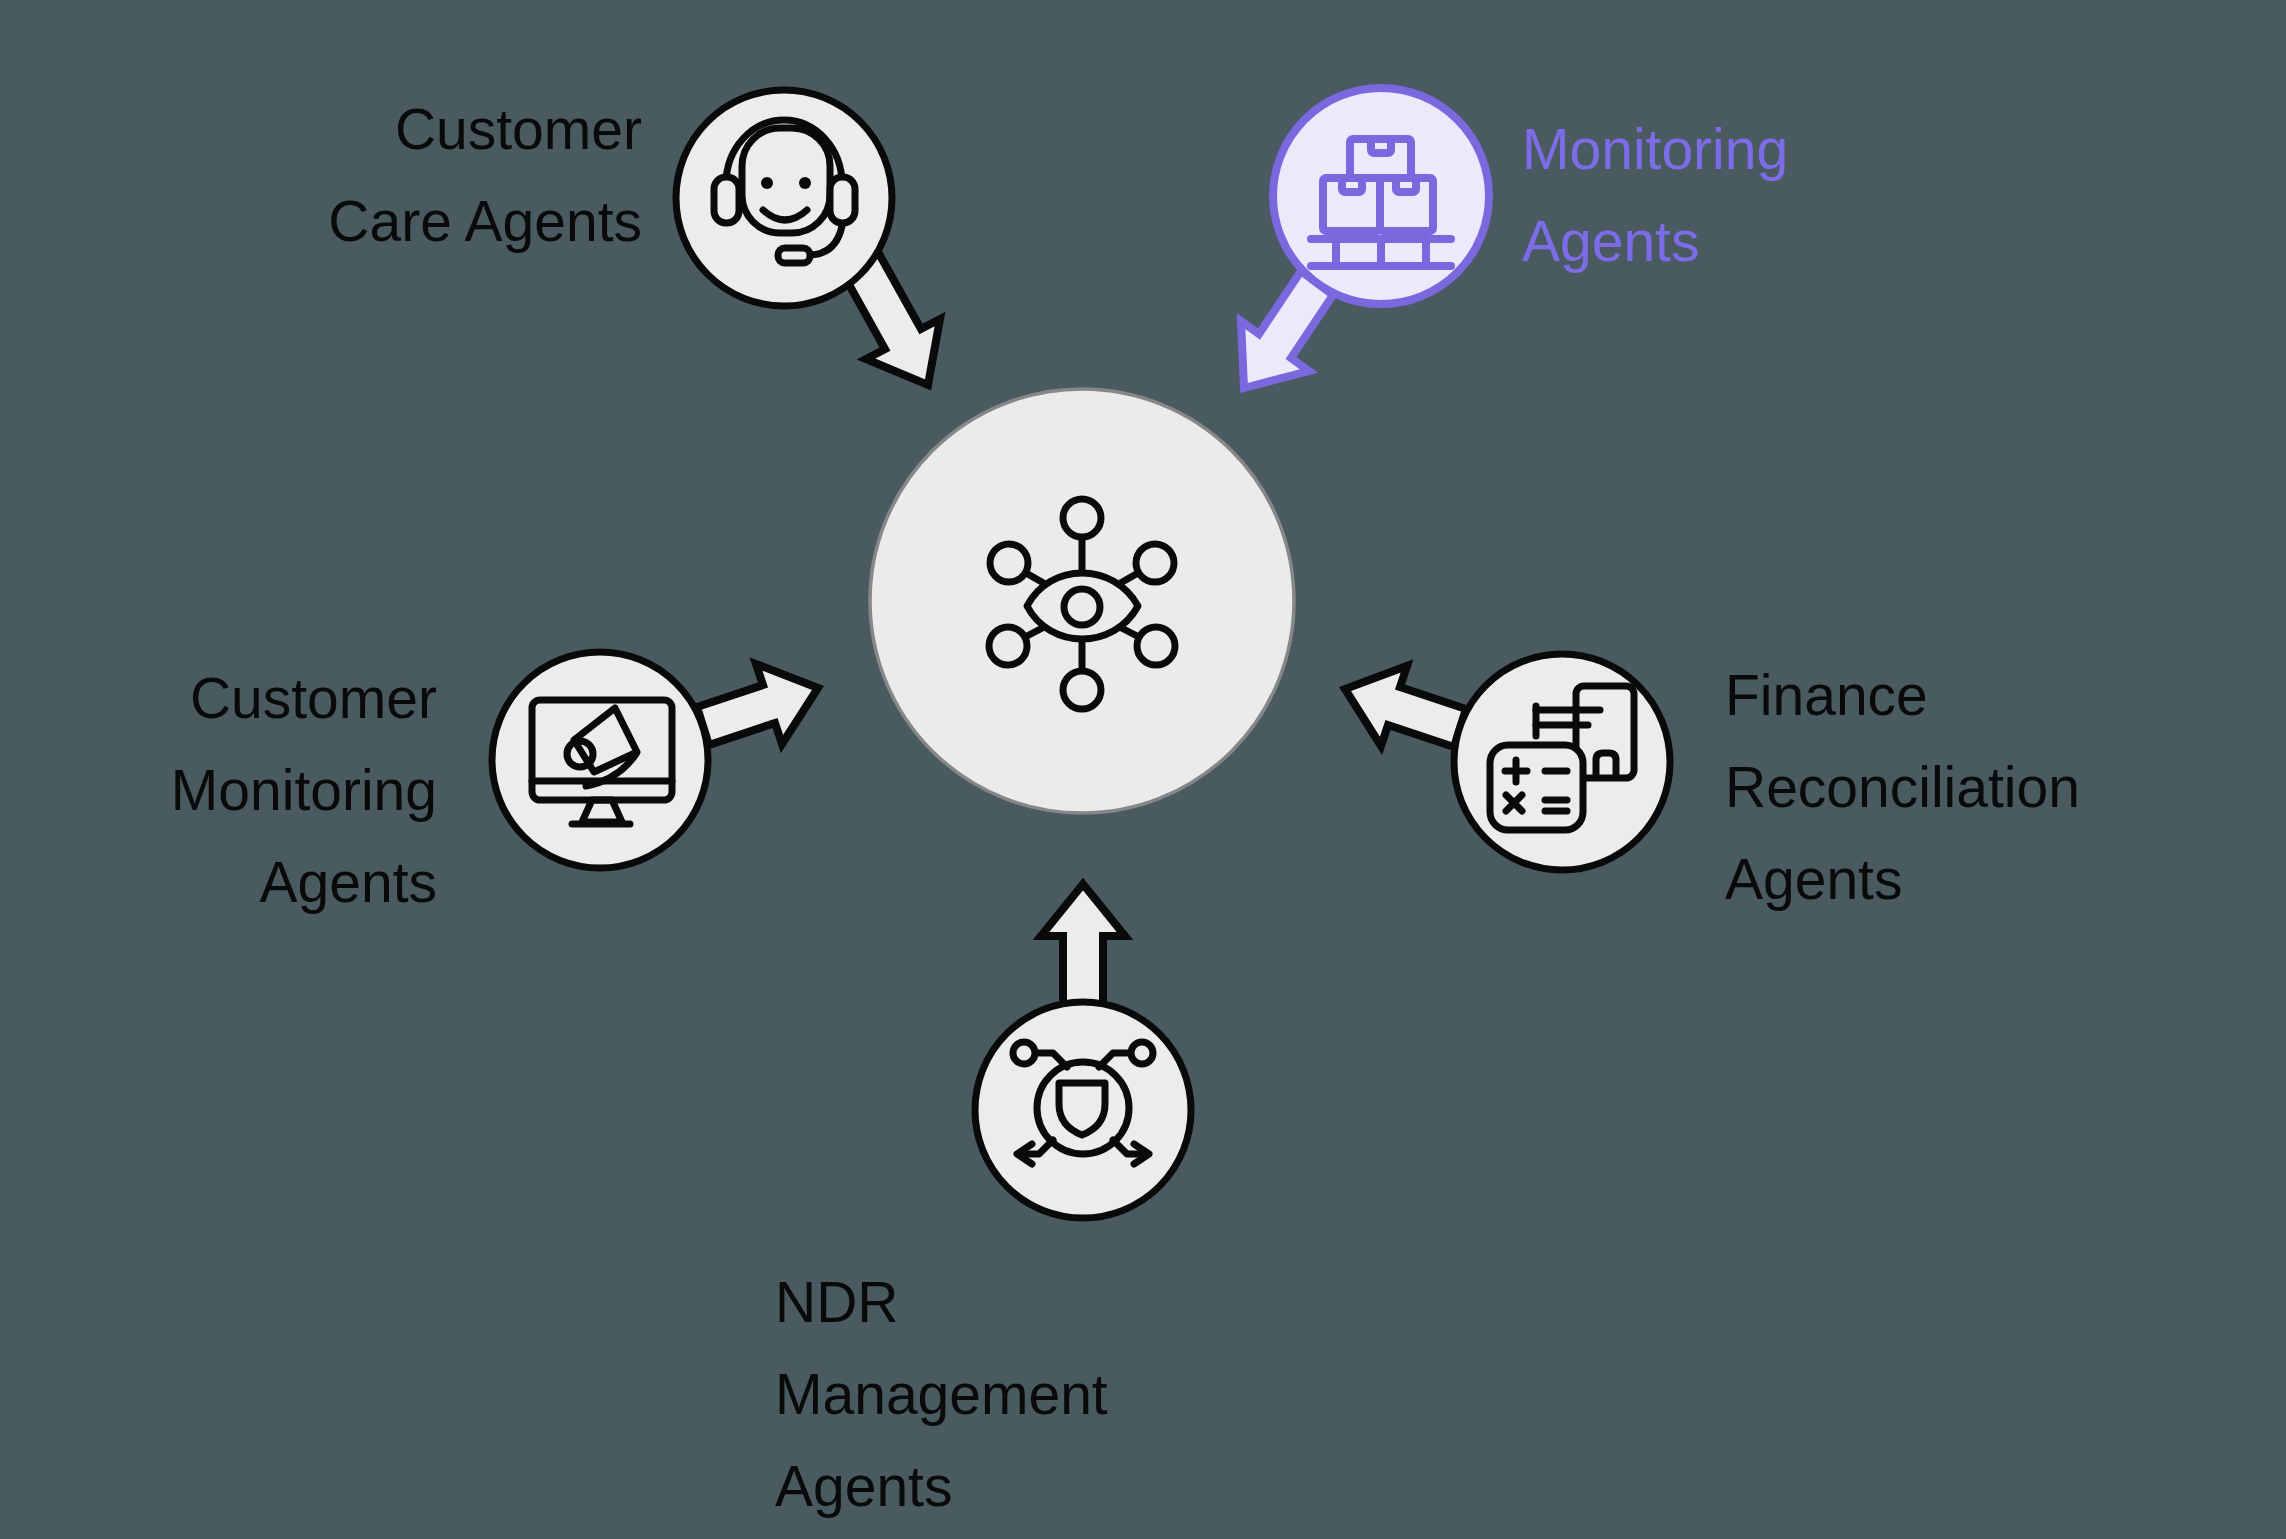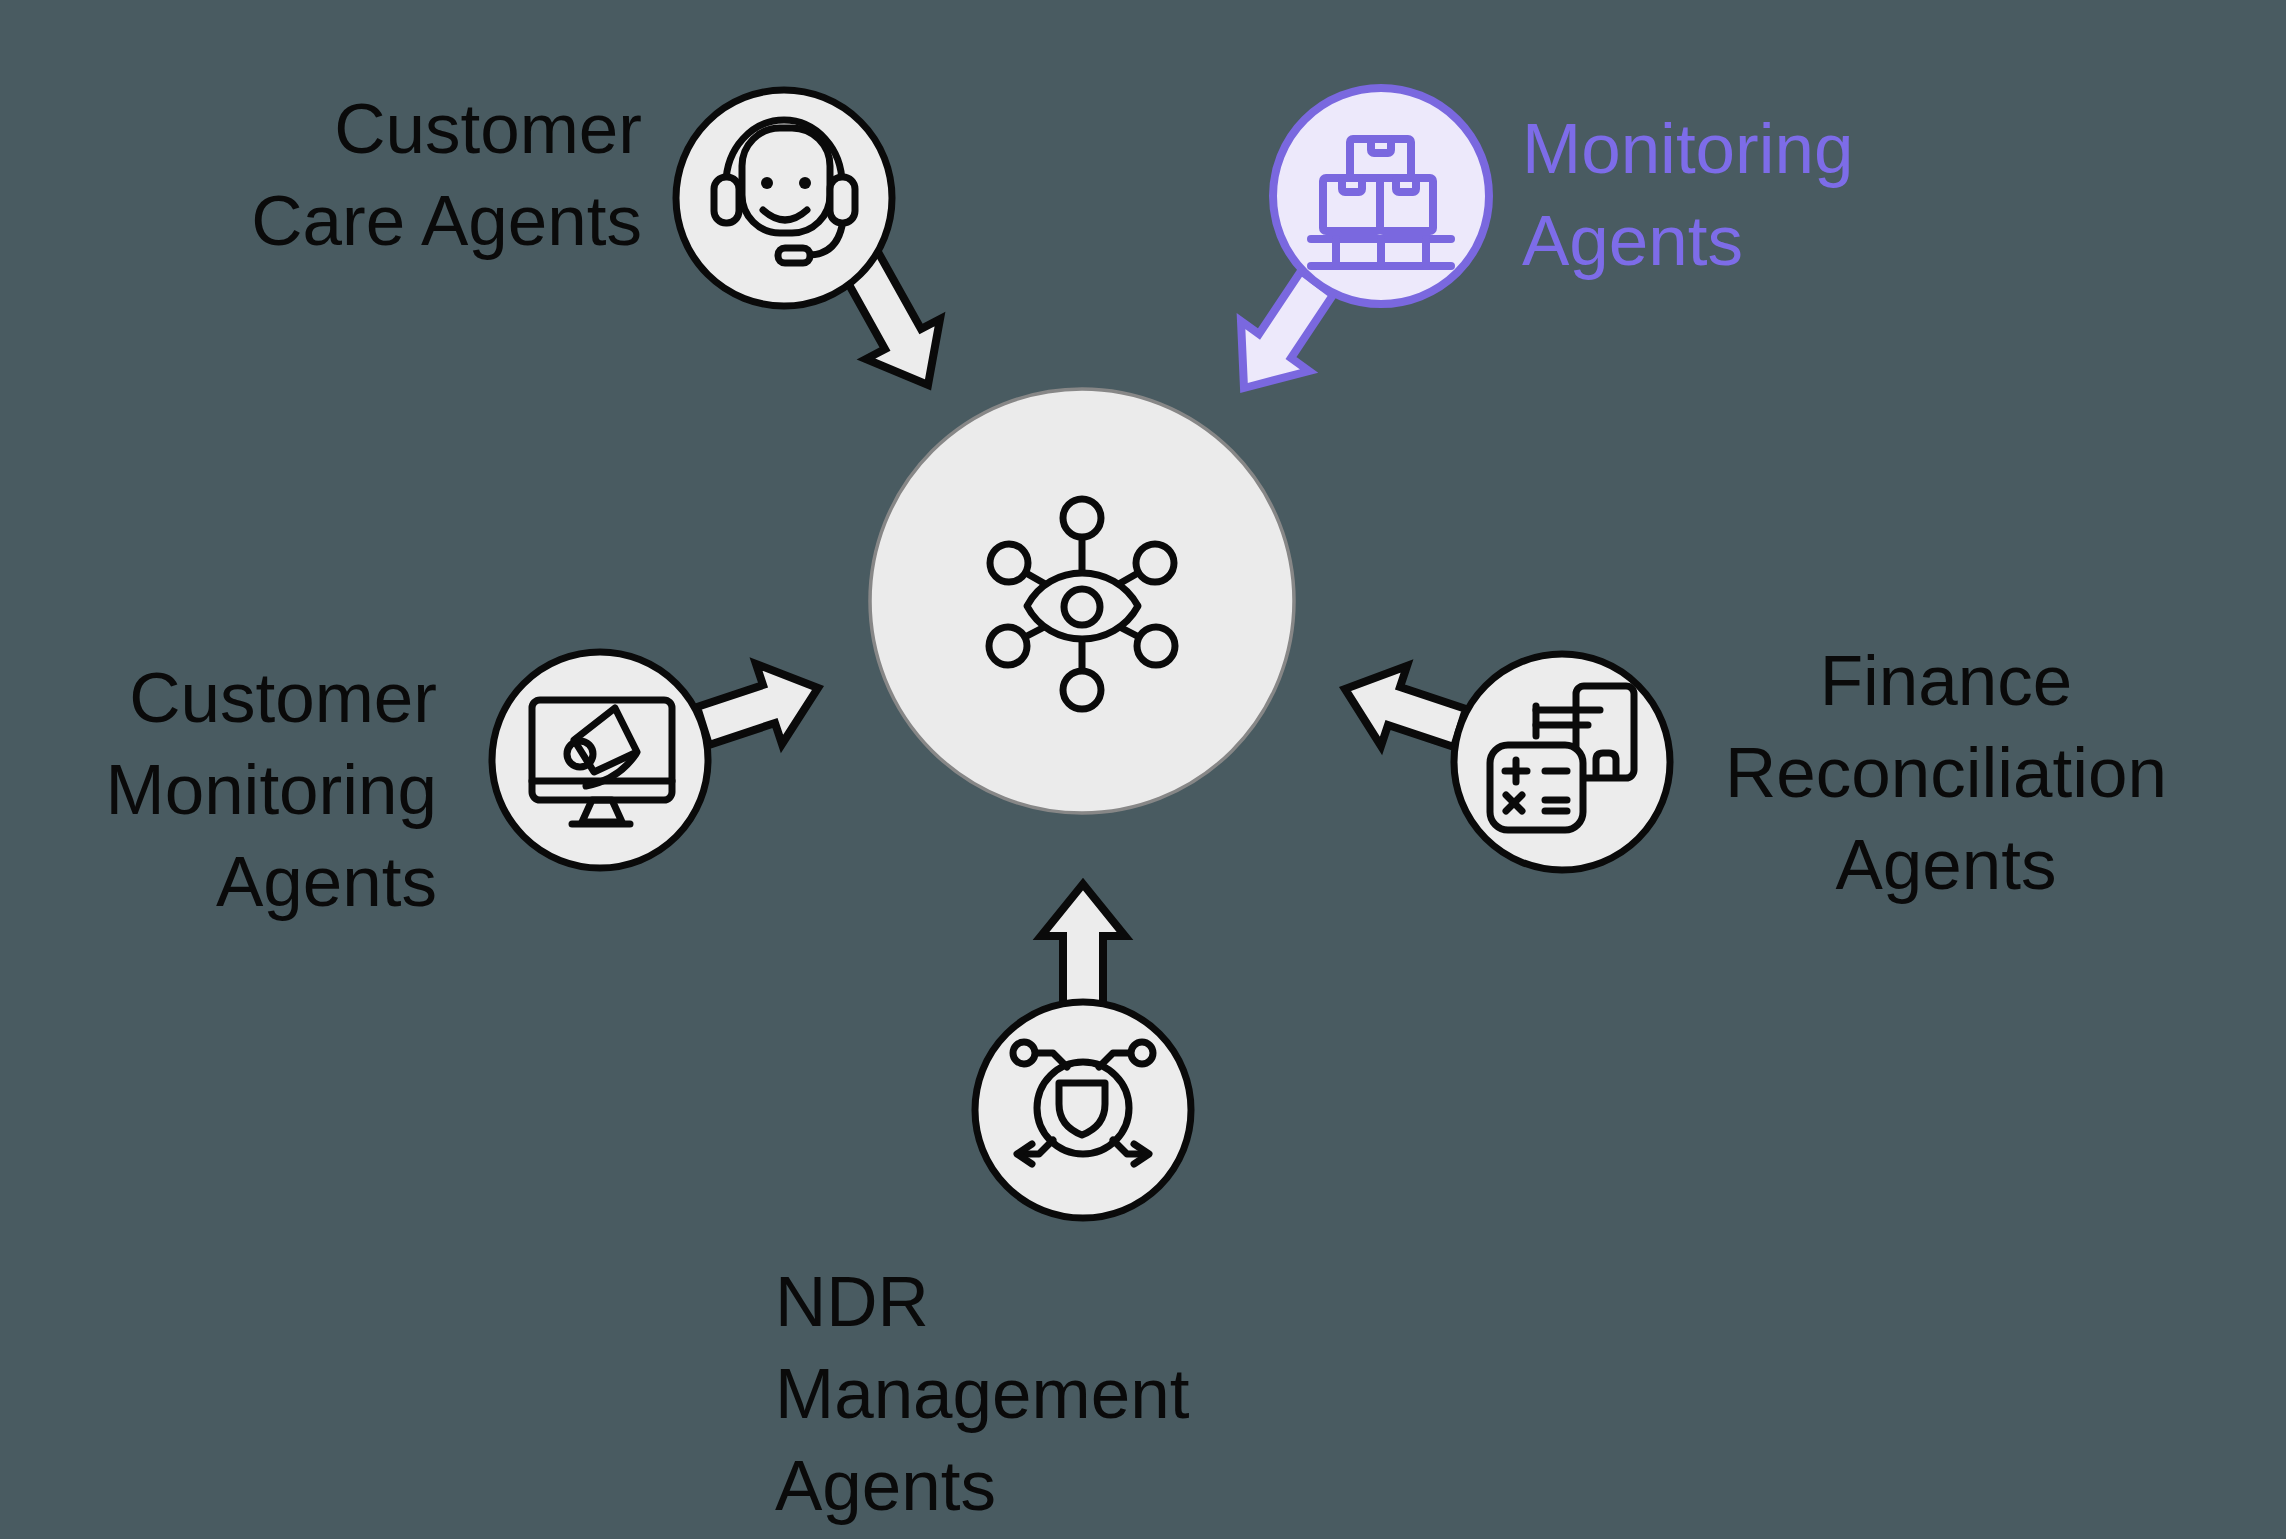--- a/index.html
+++ b/index.html
@@ -7,21 +7,21 @@
   .stage {
     position: relative;
     width: 2286px;
     height: 1539px;
     background: #495B61;
     font-family: "Liberation Sans", sans-serif;
   }
   .stage svg { position: absolute; left: 0; top: 0; }
   .label {
     position: absolute;
-    font-size: 71px;
+    font-size: 57px;
     line-height: 92px;
     font-weight: 400;
     color: #0A0A0A;
     white-space: pre-line;
     letter-spacing: 0px;
   }
   .label.align-right  { text-align: right; }
   .label.align-center { text-align: left; }
   .label.purple { color: #7D6CE8; }
 </style>
@@ -151,21 +151,21 @@
   <div class="label align-right" style="right:1644px; top:83px;">Customer
 Care Agents</div>
 
   <div class="label purple" style="left:1522px; top:103px;">Monitoring
 Agents</div>
 
   <div class="label align-right" style="right:1849px; top:652px;">Customer
 Monitoring
 Agents</div>
 
-  <div class="label" style="left:1725px; top:635px;text-align:center;">Finance
+  <div class="label" style="left:1725px; top:649px;">Finance
 Reconciliation
 Agents</div>
 
   <div class="label align-center" style="left:775px; width:600px; top:1256px;">NDR
 Management
 Agents</div>
 
 </div>
 
 </body></html>

